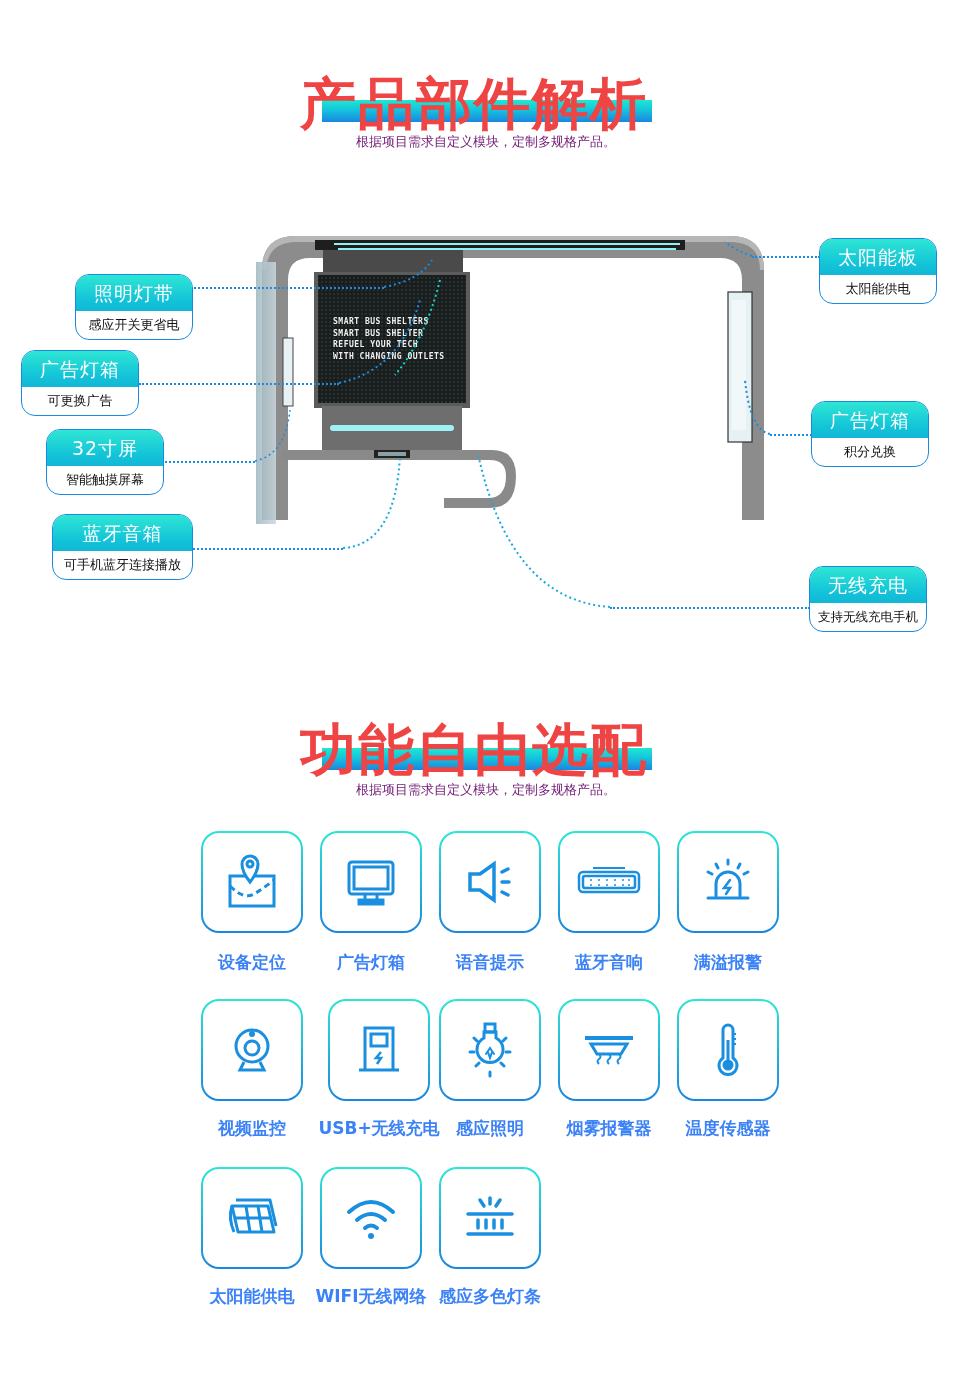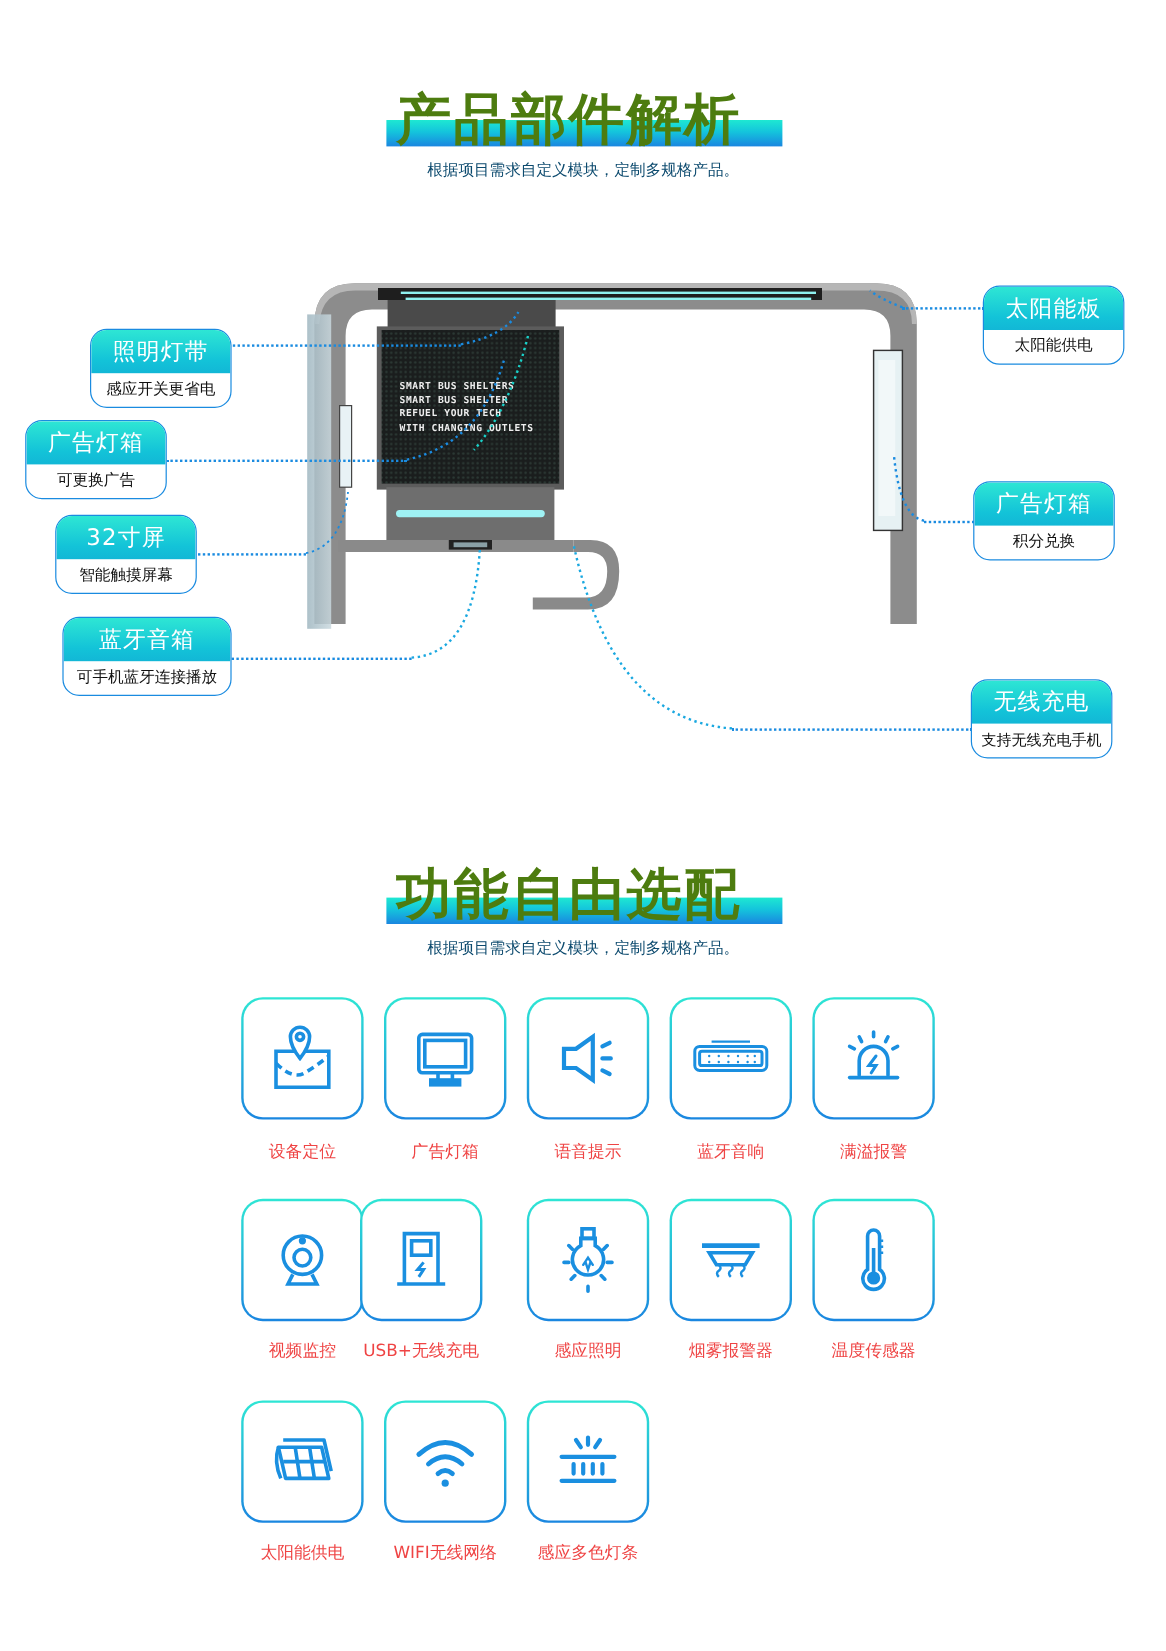--- a/index.html
+++ b/index.html
@@ -1,23 +1,23 @@
 <!DOCTYPE html>
 <html><head>
 <meta charset="utf-8">
 <style>
   * { box-sizing: border-box; margin: 0; padding: 0; }
   html, body { width: 972px; height: 1376px; background: #ffffff; overflow: hidden; }
   body { position: relative; font-family: "DejaVu Sans", "Liberation Sans", sans-serif; color: #222; }
   .title-bar { position: absolute; left: 322px; width: 330px; height: 22px;
     background: linear-gradient(180deg, #1ee8d2 0%, #14c4dc 45%, #1a86e0 100%); }
   .title-text { position: absolute; left: 0; width: 948px; text-align: center;
-    font-size: 46px; font-weight: bold; color: #4d7c0f; letter-spacing: 2px; line-height: 1; }
+    font-size: 56px; font-weight: bold; color: #ef4444; letter-spacing: 2px; line-height: 1; }
   .subtitle { position: absolute; left: 0; width: 972px; text-align: center;
-    font-size: 13px; color: #0c4a6e; }
+    font-size: 13px; color: #701a75; }
 
   
   .callout { position: absolute; width: 118px; border: 1.5px solid #1a8be0; border-radius: 14px;
     background: #fff; overflow: hidden; }
   .callout .head { height: 36px; background: linear-gradient(180deg, #2ee6d4 0%, #13c3d8 70%, #12b7d6 100%);
     color: #fff; font-size: 19px; text-align: center; line-height: 36px; letter-spacing: 1px; }
   .callout .body { height: 28px; font-size: 13px; text-align: center; line-height: 28px; color: #111; white-space: nowrap; }
 
   .dotline { position: absolute; border-top: 2px dotted #1a8be0; height: 0; }
 
@@ -25,21 +25,21 @@
   .shelter { position: absolute; left: 0; top: 0; width: 972px; height: 660px; pointer-events: none; }
   .screen-text { position: absolute; left: 333px; top: 316px; font-family: "DejaVu Sans Mono", monospace;
     font-size: 8px; font-weight: bold; color: #eee; line-height: 11.5px; letter-spacing: 0.5px; }
 
   
   .feature { position: absolute; width: 102px; text-align: center; }
   .feature .box { width: 102px; height: 102px; border-radius: 18px; padding: 2px;
     background: linear-gradient(180deg, #2ee6d4 0%, #1a86e0 100%); }
   .feature .box-inner { width: 100%; height: 100%; border-radius: 16px; background: #fff;
     display: flex; align-items: center; justify-content: center; }
-  .feature .label { position: absolute; left: -20px; width: 142px; top: 118px; font-size: 14px; color: #ef4444; white-space: nowrap; }
+  .feature .label { position: absolute; left: -20px; width: 142px; top: 118px; font-size: 17px; color: #3b82f6; white-space: nowrap; font-weight: bold; }
   .feature svg { width: 64px; height: 64px; }
 </style>
 </head>
 <body>
 
 <div class="title-bar" style="top:100px;"></div>
 <div class="title-text" style="top:76px;">产品部件解析</div>
 <div class="subtitle" style="top:133px;">根据项目需求自定义模块，定制多规格产品。</div>
 
 <svg class="shelter" viewBox="0 0 972 660">
@@ -222,21 +222,21 @@
     <svg viewBox="0 0 64 64" fill="none" stroke="#1a8fe0" stroke-width="3">
       <circle cx="32" cy="28" r="16"></circle>
           <circle cx="32" cy="30" r="7"></circle>
           <circle cx="32" cy="16" r="1.5" fill="#1a8fe0"></circle>
       <path d="M24 44 L20 52 H44 L40 44"></path>
     </svg>
   </div>
     </div>
   <div class="label">视频监控</div>
 </div>
-<div class="feature" style="left:300px; top:999px;border-radius:18px;">
+<div class="feature" style="left:328px; top:999px;border-radius:18px;">
   <div class="box">
       <div class="box-inner">
     <svg viewBox="0 0 64 64" fill="none" stroke="#1a8fe0" stroke-width="3">
       <path d="M18 52 V10 H46 V52"></path>
           <rect x="24" y="16" width="16" height="12"></rect>
       <path d="M34 34 L29 40 H34 L30 46" stroke-width="2.5"></path>
           <path d="M12 52 H52"></path>
     </svg>
   </div>
     </div>

